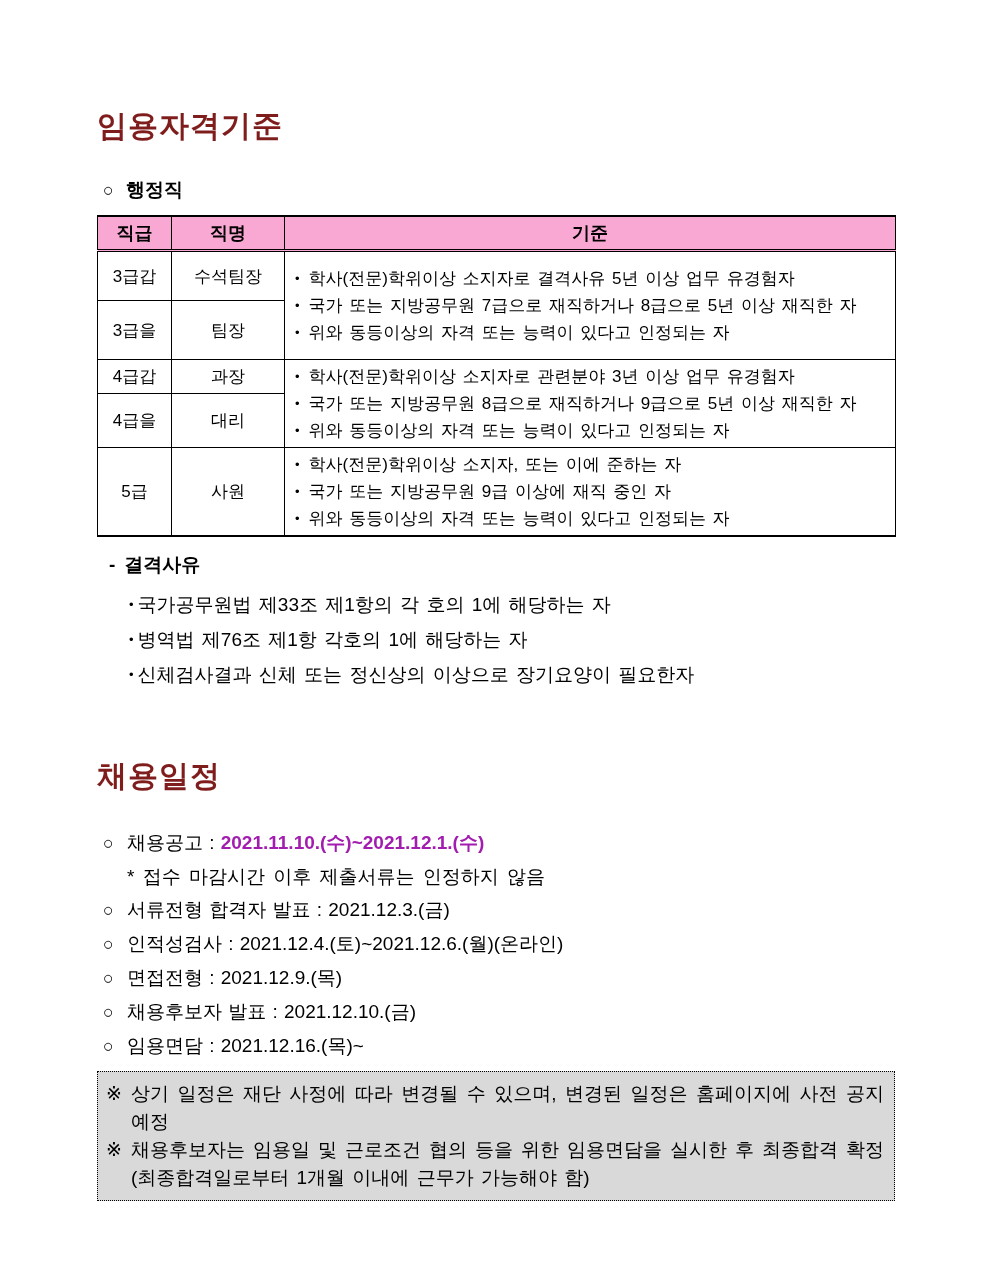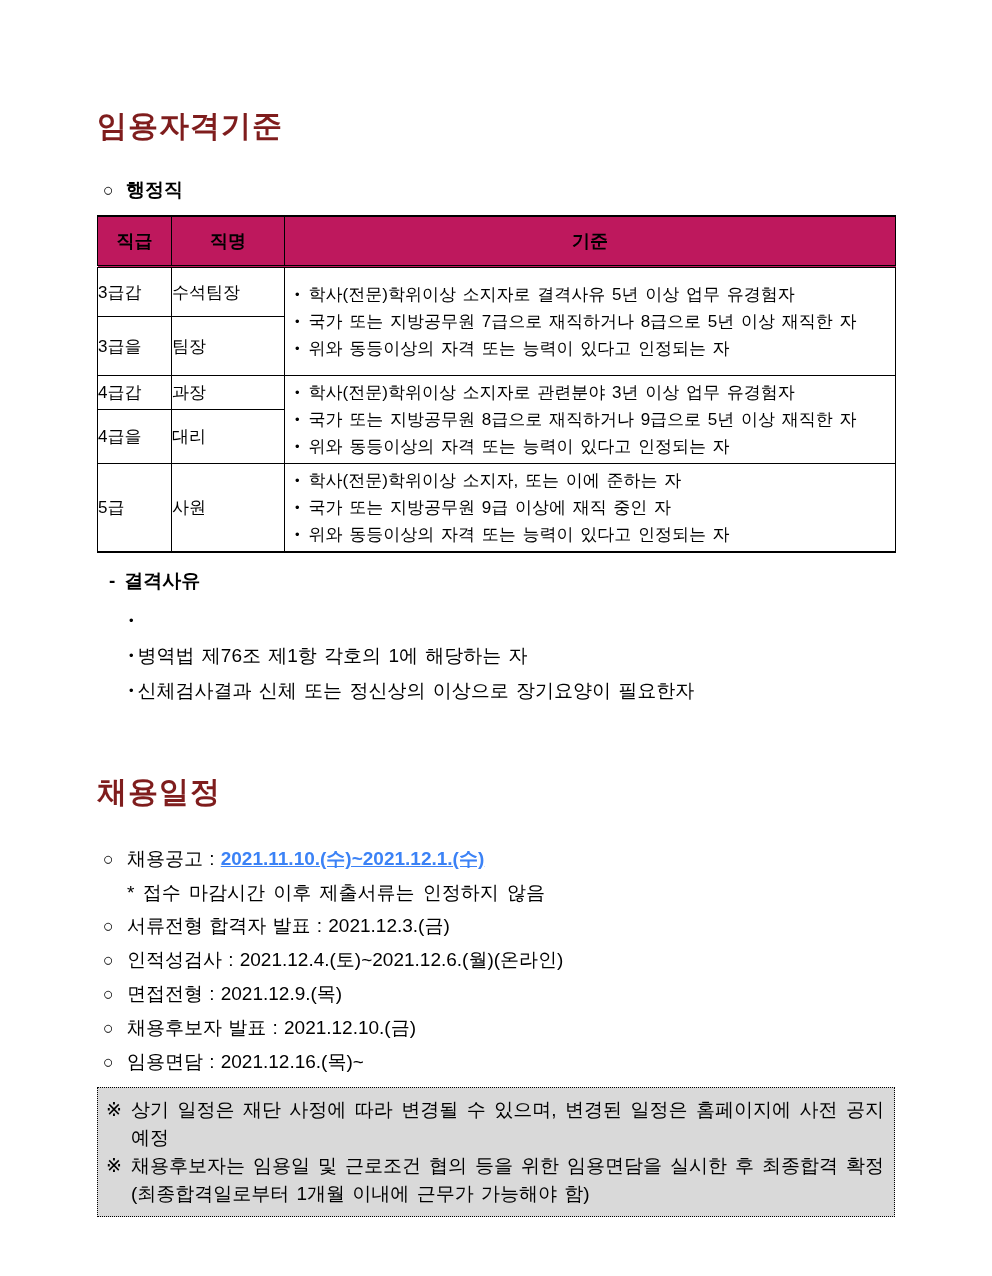--- a/index.html
+++ b/index.html
@@ -27,29 +27,29 @@
   }
   .category-line .circle { font-size: 18px; font-weight: normal; }
 
   
   table.qual-table {
     width: 798px; margin-top: 13px;
     border-collapse: collapse; table-layout: fixed;
     border-top: 2px solid #000; border-bottom: 2px solid #000;
   }
   .qual-table th {
-    background: #be185d;
+    background: #f9a8d4;
     border: 1px solid #000;
     border-top: 2px solid #000;
     border-bottom: 3px double #000;
     font-size: 18px; font-weight: bold;
-    height: 30px; padding: 12px;
+    height: 30px; padding: 4px;
   }
   .qual-table td { border: 1px solid #000; font-size: 17px; padding: 0; }
-  .qual-table td.cell-center { text-align: left; vertical-align: middle; }
+  .qual-table td.cell-center { text-align: center; vertical-align: middle; }
   .qual-table td.criteria { padding: 3px 8px 3px 10px; vertical-align: middle; }
   tr.r1 { height: 50px; }
   tr.r2 { height: 59px; }
   tr.r3 { height: 33px; }
   tr.r4 { height: 52px; }
   tr.r5 { height: 83px; }
   .crit-item { display: flex; gap: 9px; line-height: 27px; }
   .crit-item .b { flex: 0 0 auto; font-size: 13px; }
   .crit-item .t { flex: 1 1 auto; text-align: justify; word-spacing: 2px; }
 
@@ -64,21 +64,21 @@
 
   
   .schedule-title { margin-top: 64px; }
   .sched-list { margin: 30px 0 0 6px; }
   .sched-item {
     display: flex; align-items: baseline; gap: 13px;
     font-size: 19px; line-height: 33px; word-spacing: 1px;
   }
   .sched-item .circle { font-size: 18px; }
   .sched-note { padding-left: 24px; font-size: 19px; line-height: 33px; word-spacing: 3px; }
-  .red-date { color: #3b82f6; font-weight: bold; text-decoration: underline; }
+  .red-date { color: #a21caf; font-weight: bold; }
 
   
   .note-box {
     margin-top: 8px; width: 798px;
     background: #d9d9d9;
     border: 1.5px dotted #000;
     padding: 8px 10px 8px 8px;
   }
   .note-line { display: flex; gap: 9px; font-size: 19px; line-height: 28px; }
   .note-line .mark { flex: 0 0 auto; }
@@ -176,20 +176,21 @@
   </table>
 
   <div class="disq">
     <div class="disq-title">
       <span>-</span>
       <span>결격사유</span>
     </div>
     <div class="disq-items">
       <div class="disq-item">
         <span class="b">•</span>
+        <span>국가공무원법 제33조 제1항의 각 호의 1에 해당하는 자</span>
       </div>
       <div class="disq-item">
         <span class="b">•</span>
         <span>병역법 제76조 제1항 각호의 1에 해당하는 자</span>
       </div>
       <div class="disq-item">
         <span class="b">•</span>
         <span>신체검사결과 신체 또는 정신상의 이상으로 장기요양이 필요한자</span>
       </div>
     </div>

